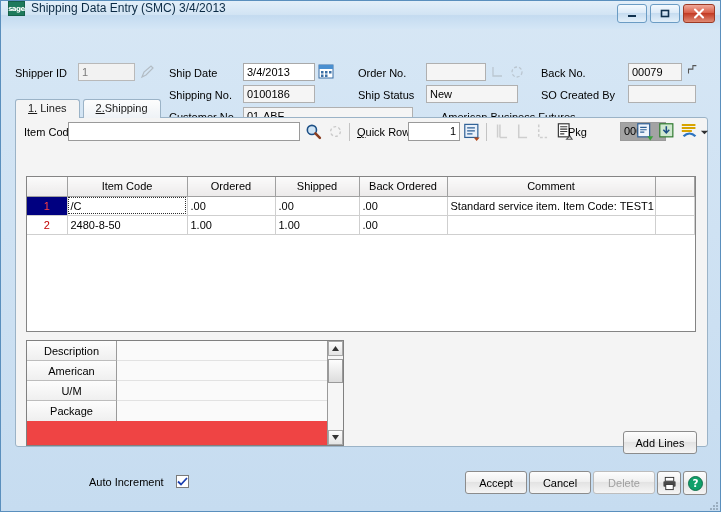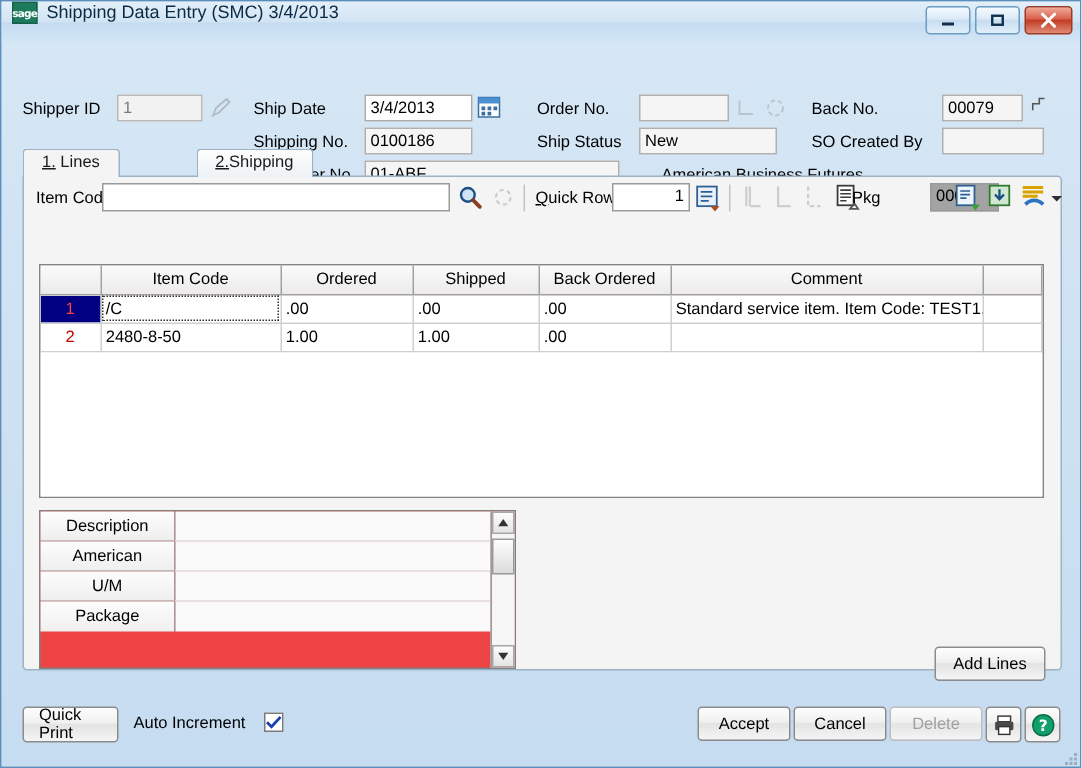--- a/index.html
+++ b/index.html
@@ -69,21 +69,21 @@
     overflow: hidden;
   }
   .fld.disabled { background: #f2f2f2; color: #7a7a7a; border-color: #b9b9b9; }
   .fld.readonly { background: #f5f5f5; border-color: #b0b0b0; }
   .static-text { position: absolute; font-size: 11px; white-space: nowrap; }
 
   
   .pencil-icon { position: absolute; width: 16px; height: 16px; opacity: .45; }
 
   
-  #tabstrip { position: absolute; left: 14px; top: 97px; height: 20px; display: flex; align-items: flex-end; z-index: 5; gap: 48px;}
+  #tabstrip { position: absolute; left: 14px; top: 97px; height: 20px; display: flex; align-items: flex-end; z-index: 5;}
   .tab {
     height: 19px; padding: 2px 12px 0 12px;
     font-size: 11px;
     background: linear-gradient(180deg,#fdfdfd,#eef2f6);
     border: 1px solid #9bb3c7; border-bottom: none;
     border-radius: 3px 3px 0 0;
     margin-right: 3px;
     cursor: default;
     color: #1a1a1a;
   }
@@ -477,23 +477,20 @@
         </div>
       </div>
     </div>
 
     <div id="addlines" class="btn">
       <span>Add Lines</span>
     </div>
   </div>
 
   <div id="bottombar">
-    <div id="quickprint" class="btn">
-      <span>Quick Print</span>
-    </div>
     <div id="ai-label">Auto Increment</div>
     <div id="ai-check">
       <svg width="11" height="9" viewBox="0 0 11 9">
         <path d="M1 4.5 L4 7.5 L10 1" fill="none" stroke="#1a3fb0" stroke-width="1.8"></path>
       </svg>
     </div>
 
     <div id="accept" class="btn">
       <span>Accept</span>
     </div>

